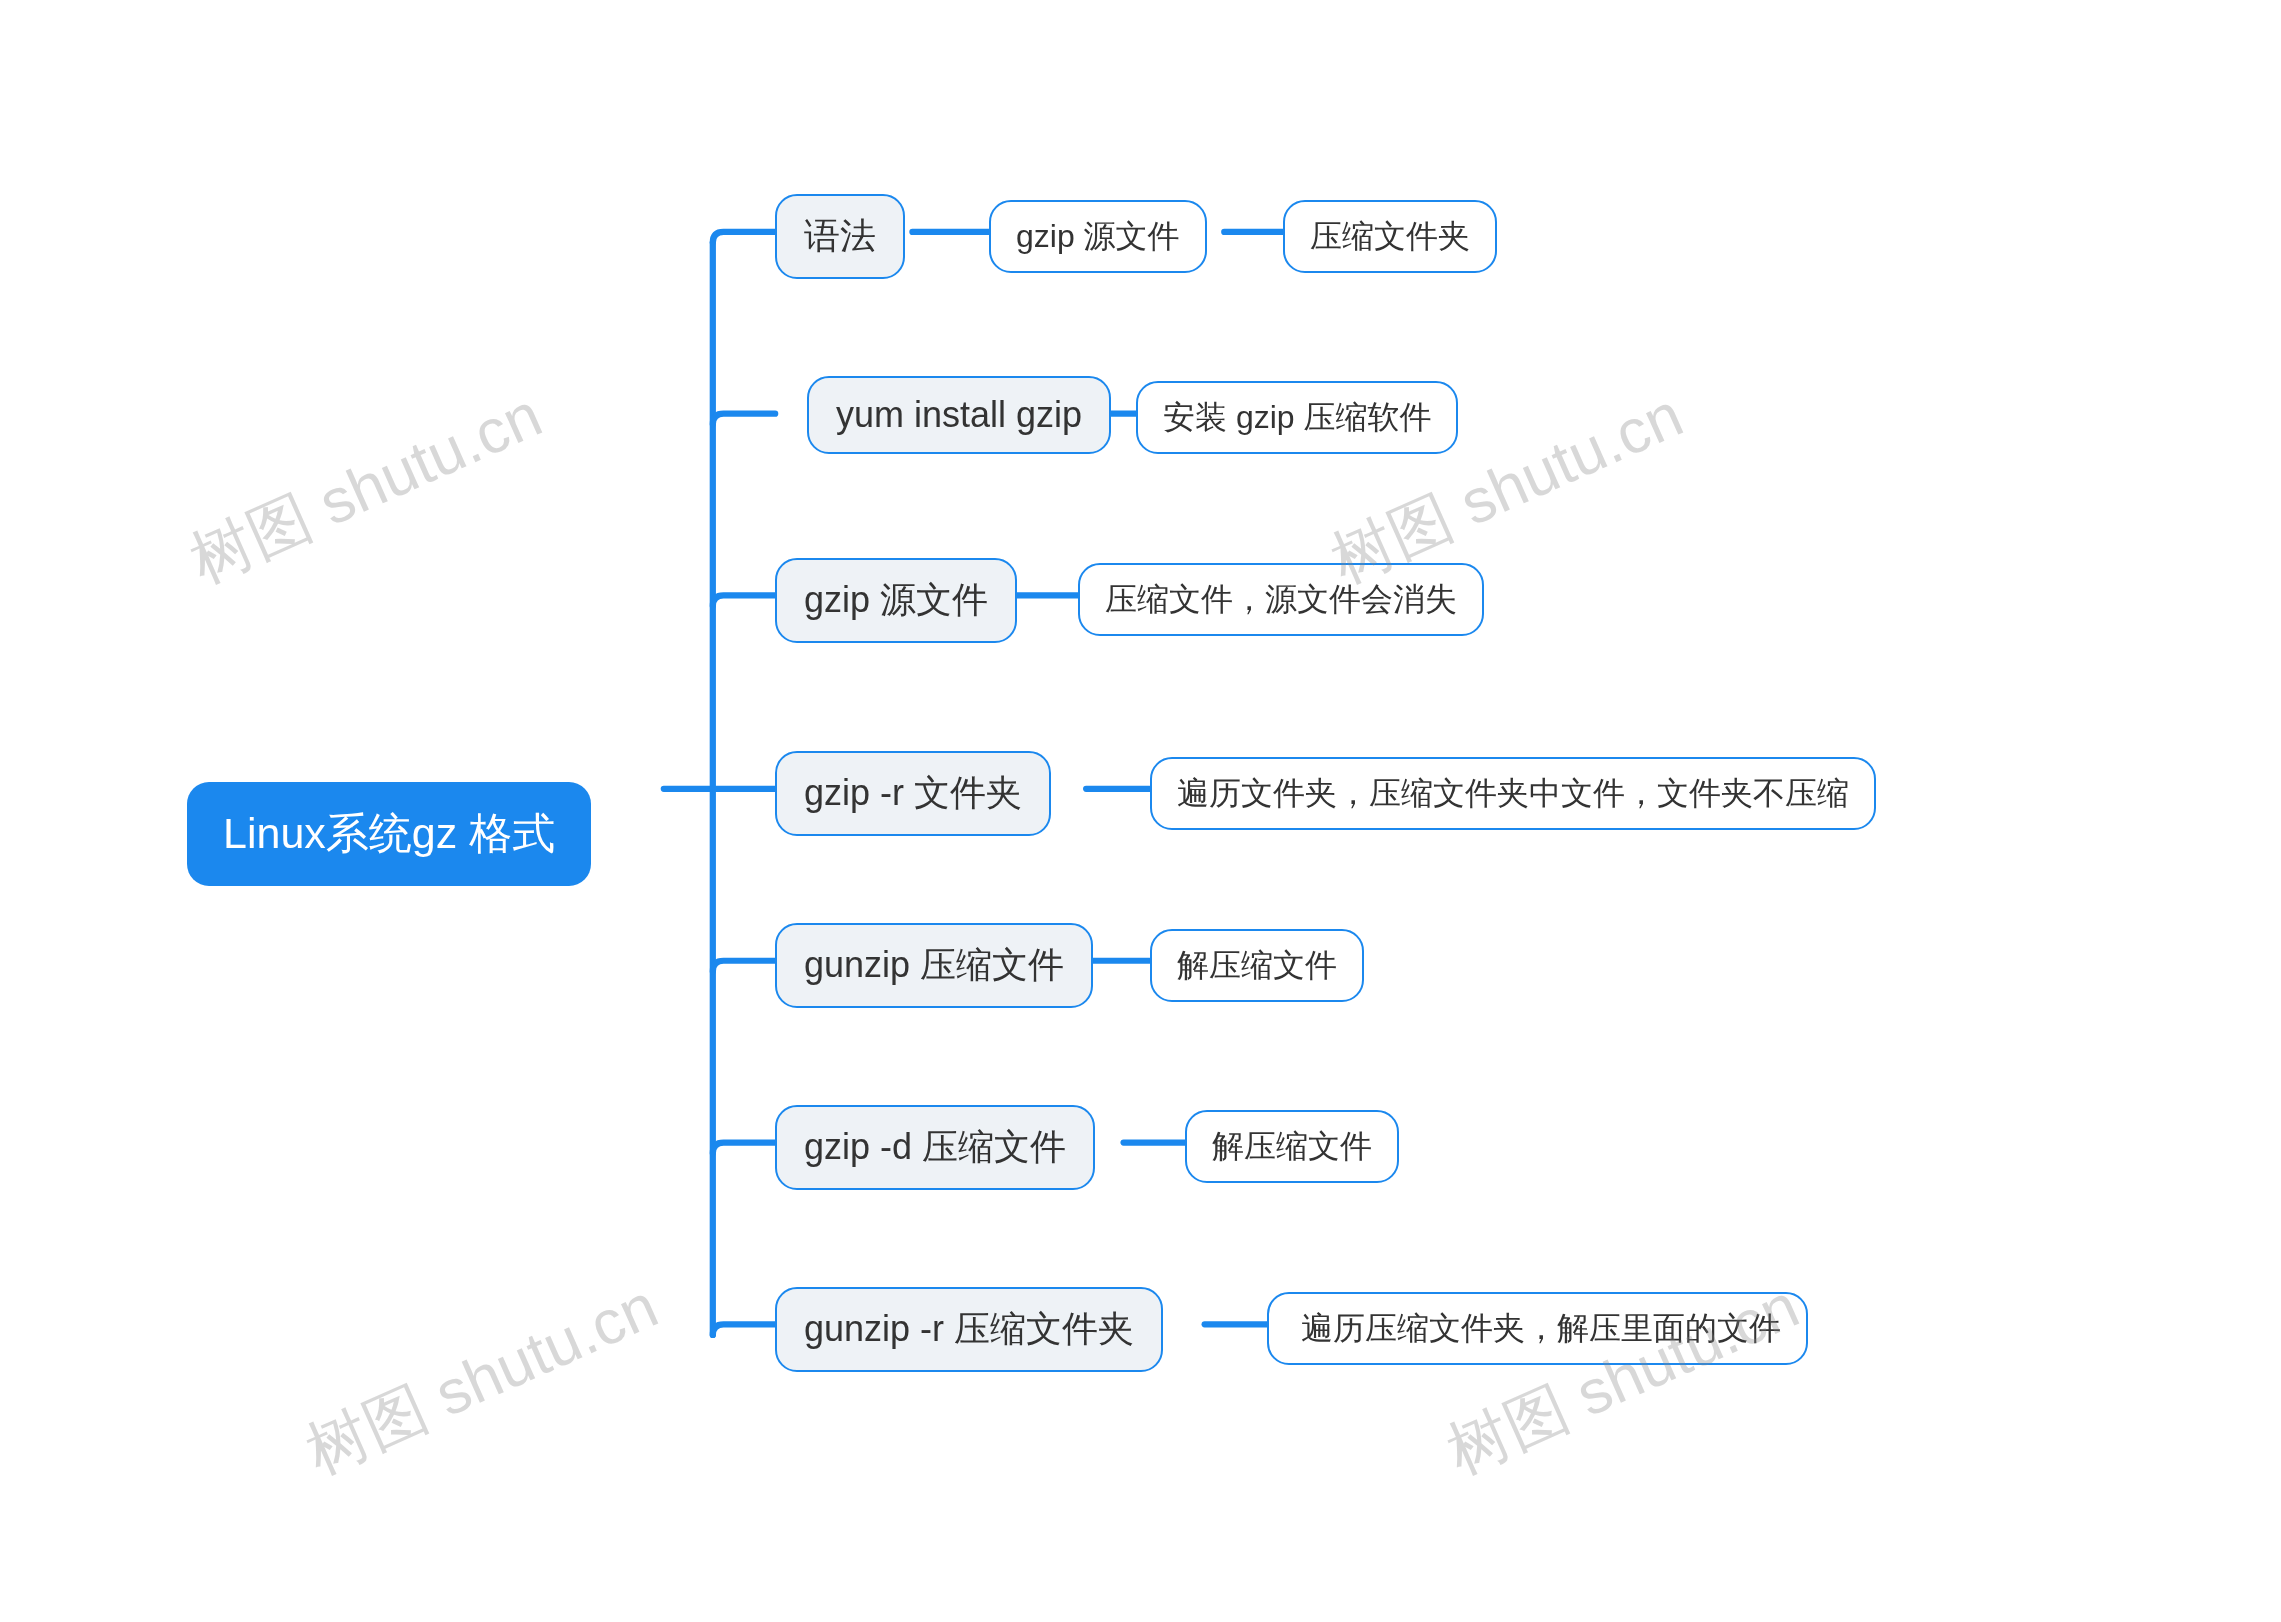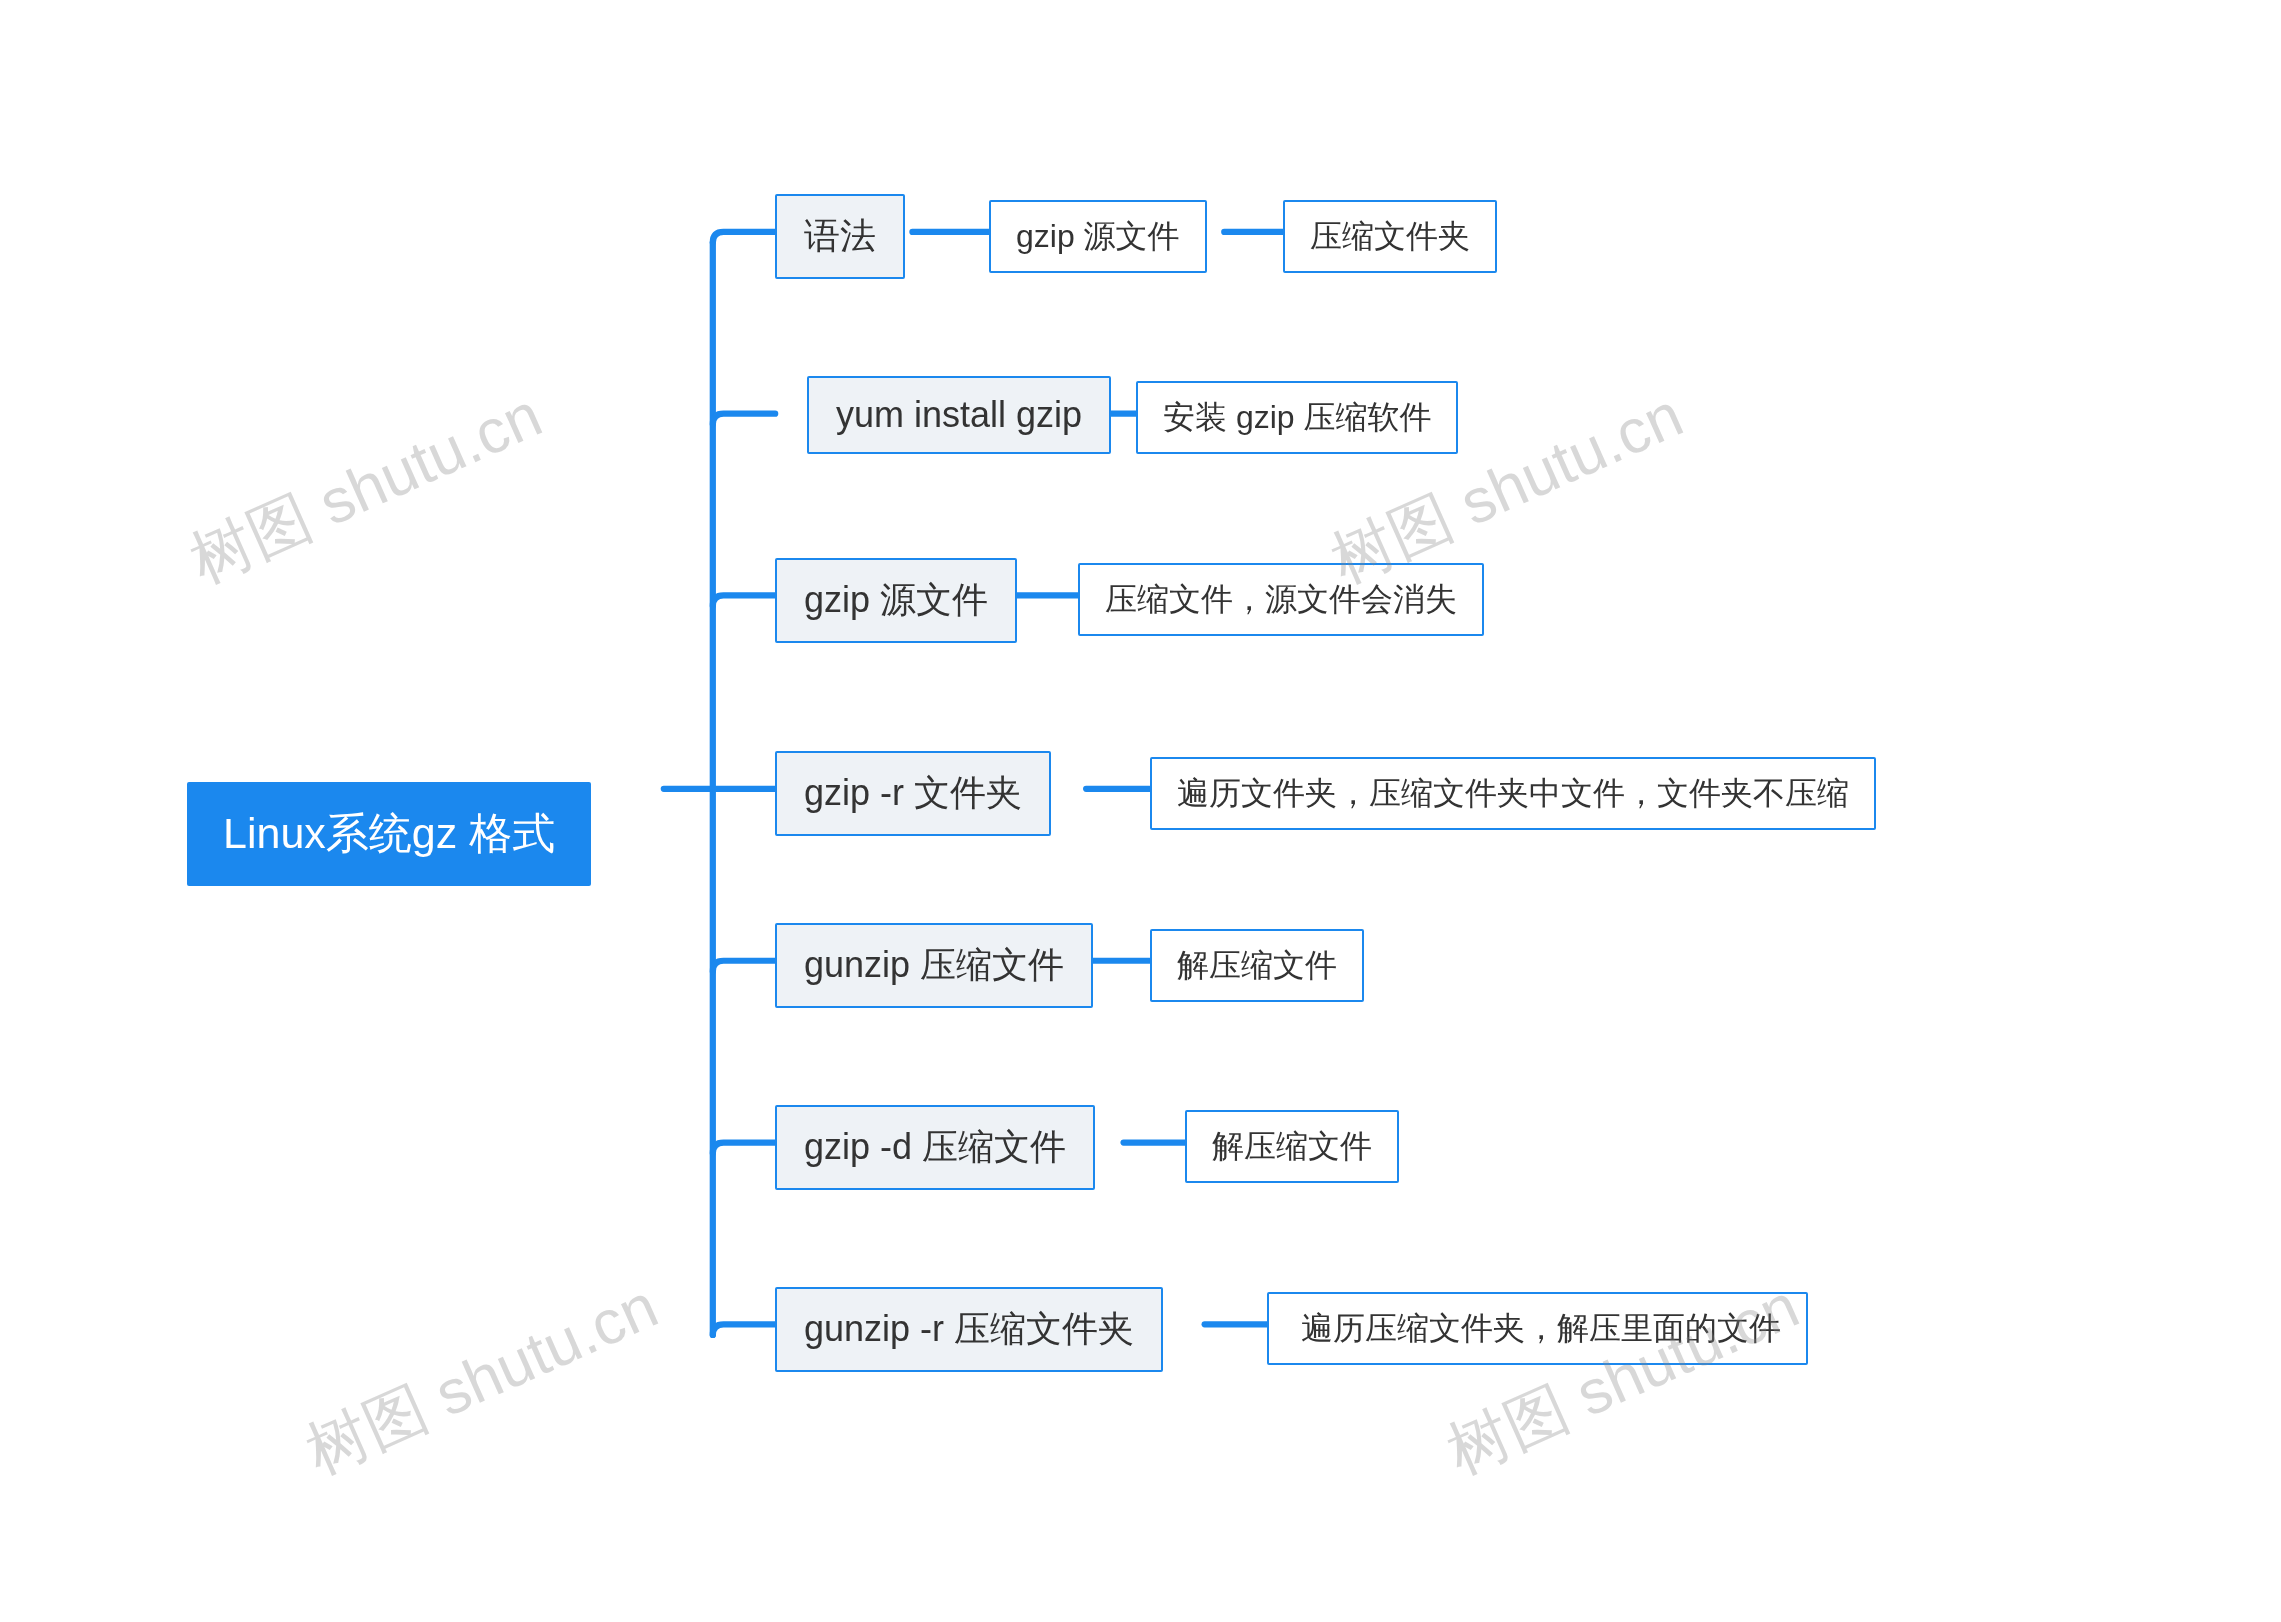--- a/index.html
+++ b/index.html
@@ -14,21 +14,21 @@
   .canvas {
     position: relative;
     width: 100%;
     height: 100%;
   }
   .node {
     position: absolute;
     display: flex;
     align-items: center;
     justify-content: center;
-    border-radius: 2px;
+    border-radius: 22px;
     white-space: nowrap;
   }
   .root {
     background: #1b88ee;
     color: #ffffff;
     font-size: 43px;
     padding: 23px 36px;
     border: none;
     margin-top: 44px;
   }

